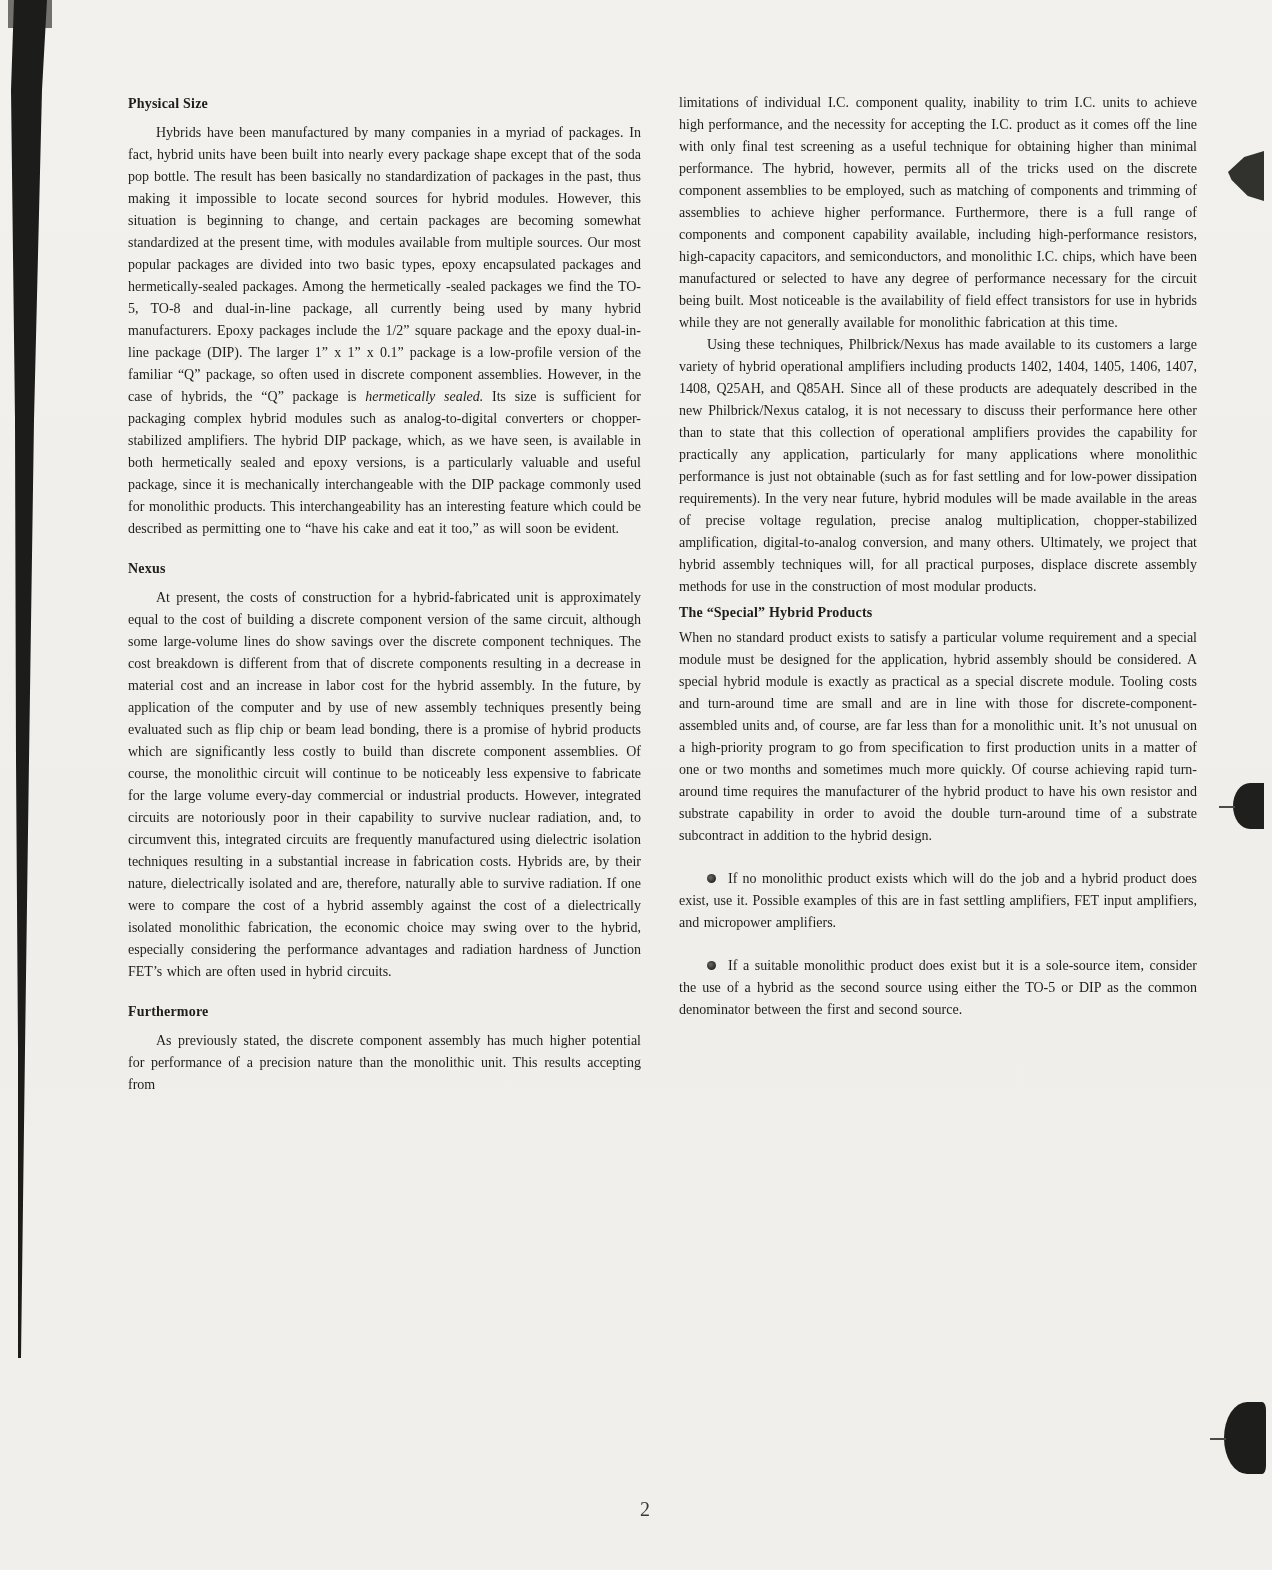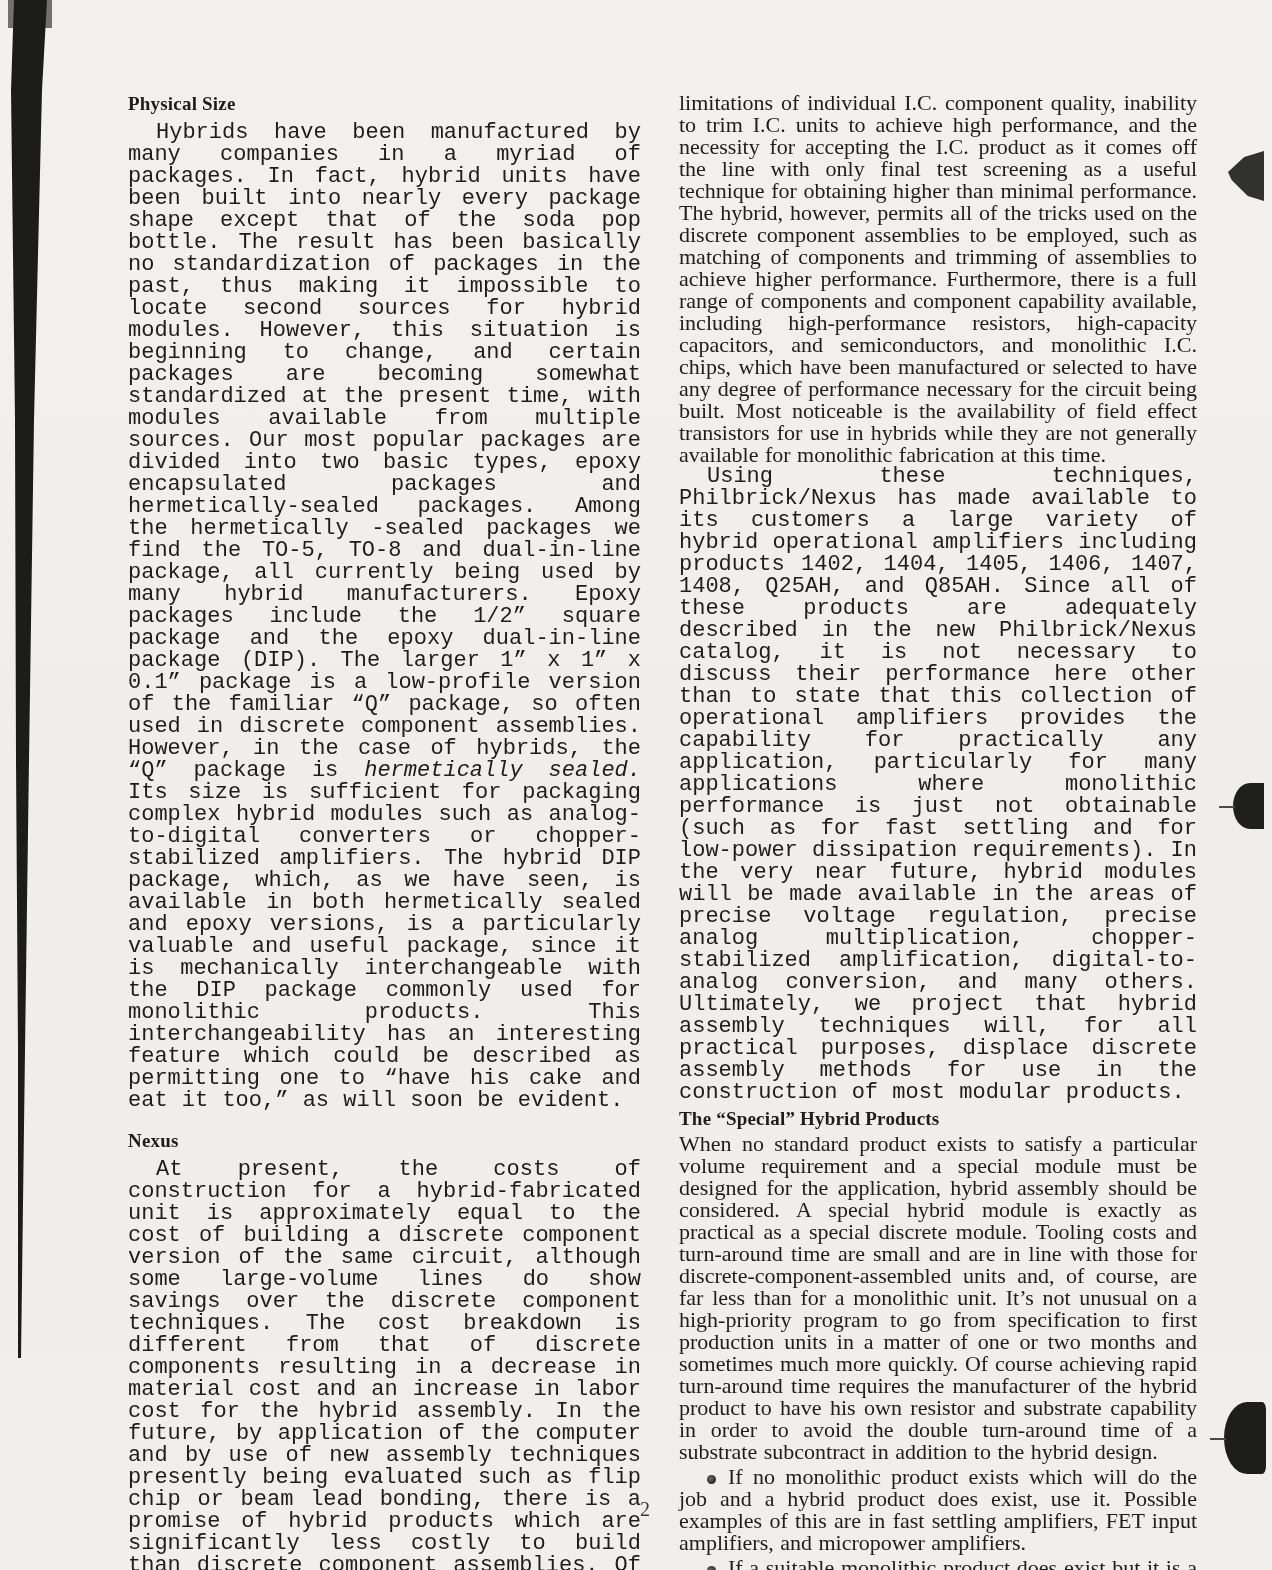--- a/index.html
+++ b/index.html
@@ -16,37 +16,37 @@
     position: absolute;
     left: 128px;
     top: 92px;
     display: flex;
     gap: 38px;
   }
   .col-left  { width: 513px; }
   .col-right { width: 518px; }
   p {
     margin: 0;
-    font-size: 22px;
+    font-size: 14px;
     line-height: 22px;
     text-align: justify;
     word-spacing: 1px;
   }
-  p.indent { text-indent: 28px; font-family: Liberation Mono, monospace; }
+  p.indent { text-indent: 28px; }
   h2 {
-    font-size: 19px;
+    font-size: 14px;
     line-height: 23px;
     font-weight: bold;
     margin: 17px 0 7px 0;
     letter-spacing: 0.2px;
   }
   h2.first { margin-top: 0; }
   h2.tight { margin: 3px 0 3px 0; }
   .bullet {
-    margin-top: 3px;
+    margin-top: 21px;
     text-indent: 28px;
   }
   .dot {
     display: inline-block;
     width: 9px;
     height: 9px;
     border-radius: 50%;
     background: radial-gradient(circle at 40% 40%, #6a6a66 0%, #2a2a28 65%);
     margin-right: 12px;
     vertical-align: baseline;

